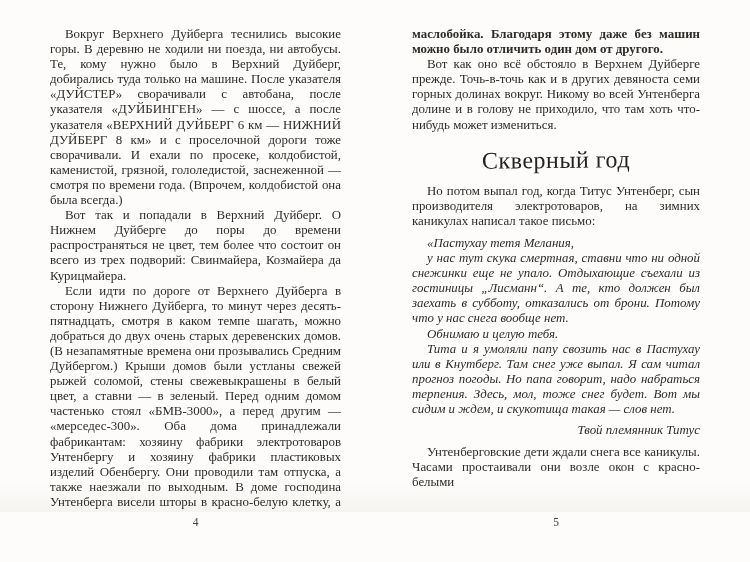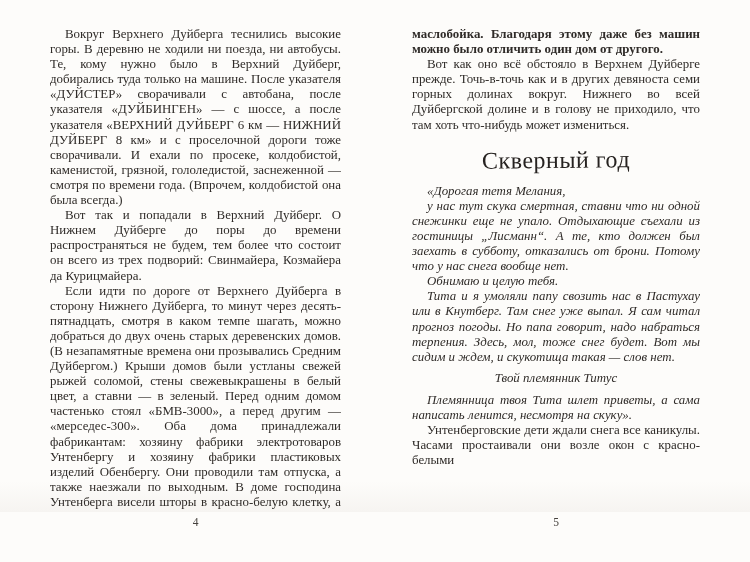--- a/index.html
+++ b/index.html
@@ -47,21 +47,21 @@
     transform: rotate(-0.6deg);
     color: #262220;
   }
   .letter {
     font-style: italic;
     margin-top: 7px;
   }
   .letter p { margin: 0; text-indent: 15px; }
   .signature {
     font-style: italic;
-    text-align: center;
+    text-align: right;
     margin: 6px 0 7px 0;
   }
   .signature p { text-indent: 0; }
   .postscript {
     font-style: italic;
     margin-bottom: 7px;
   }
   .closing-para { margin-top: 7px; }
   .pagenum {
     position: absolute;
@@ -74,40 +74,40 @@
   .pagenum.left  { left: 50px;  width: 291px; }
   .pagenum.right { left: 412px; width: 288px; }
 </style>
 </head>
 <body>
 
 <div class="spread">
 
   <div class="page-text left">
     <p>Вокруг Верхнего Дуйберга теснились высокие горы. В деревню не ходили ни поезда, ни автобусы. Те, кому нужно было в Верхний Дуйберг, добирались туда только на машине. После указателя «ДУЙСТЕР» сворачивали с автобана, после указателя «ДУЙБИНГЕН» — с шоссе, а после указателя «ВЕРХНИЙ ДУЙБЕРГ 6 км — НИЖНИЙ ДУЙБЕРГ 8 км» и с проселочной дороги тоже сворачивали. И ехали по просеке, колдобистой, каменистой, грязной, гололедистой, заснеженной — смотря по времени года. (Впрочем, колдобистой она была всегда.)</p>
-    <p>Вот так и попадали в Верхний Дуйберг. О Нижнем Дуйберге до поры до времени распространяться не будем, тем более что состоит он всего из трех подворий: Свинмайера, Козмайера да Курицмайера.</p>
+    <p>Вот так и попадали в Верхний Дуйберг. О Нижнем Дуйберге до поры до времени распространяться не цвет, тем более что состоит он всего из трех подворий: Свинмайера, Козмайера да Курицмайера.</p>
     <p>Если идти по дороге от Верхнего Дуйберга в сторону Нижнего Дуйберга, то минут через десять-пятнадцать, смотря в каком темпе шагать, можно добраться до двух очень старых деревенских домов. (В незапамятные времена они прозывались Средним Дуйбергом.) Крыши домов были устланы свежей рыжей соломой, стены свежевыкрашены в белый цвет, а ставни — в зеленый. Перед одним домом частенько стоял «БМВ-3000», а перед другим — «мерседес-300». Оба дома принадлежали фабрикантам: хозяину фабрики электротоваров Унтенбергу и хозяину фабрики пластиковых изделий Обенбергу. Они проводили там отпуска, а также наезжали по выходным. В доме господина Унтенберга висели шторы в красно-белую клетку, а над входной дверью болтался коровий колокольчик. В доме господина Обенберга висели шторы в бело-голубую клетку, а у входа стояли видавшая виды скамеечка для дойки и допотопная</p>
   </div>
   <div class="pagenum left">4</div>
 
   <div class="page-text right">
     <p class="no-indent">маслобойка. Благодаря этому даже без машин можно было отличить один дом от другого.</p>
-    <p>Вот как оно всё обстояло в Верхнем Дуйберге прежде. Точь-в-точь как и в других девяноста семи горных долинах вокруг. Нижнего во всей Дуйбергской долине и в голову не приходило, что там хоть что-нибудь может измениться.</p>
+    <p>Вот как оно всё обстояло в Верхнем Дуйберге прежде. Точь-в-точь как и в других девяноста семи горных долинах вокруг. Никому во всей Унтенберга долине и в голову не приходило, что там хоть что-нибудь может измениться.</p>
 
     <div class="chapter-heading">Скверный год</div>
 
+    <p>Но потом выпал год, когда Титус Унтенберг, сын производителя электротоваров, на зимних каникулах написал такое письмо:</p>
 
     <div class="letter">
-      <p>«Дорогая тетя Мелания,</p>
+      <p>«Пастухау тетя Мелания,</p>
       <p>у нас тут скука смертная, ставни что ни одной снежинки еще не упало. Отдыхающие съехали из гостиницы „Лисманн“. А те, кто должен был заехать в субботу, отказались от брони. Потому что у нас снега вообще нет.</p>
       <p>Обнимаю и целую тебя.</p>
       <p>Тита и я умоляли папу свозить нас в Пастухау или в Кнутберг. Там снег уже выпал. Я сам читал прогноз погоды. Но папа говорит, надо набраться терпения. Здесь, мол, тоже снег будет. Вот мы сидим и ждем, и скукотища такая — слов нет.</p>
       <div class="signature">
         <p>Твой племянник Титус</p>
       </div>
-      <p class="postscript">Племянница твоя Тита шлет приветы, а сама написать ленится, несмотря на скуку».</p>
     </div>
 
     <p class="closing-para">Унтенберговские дети ждали снега все каникулы. Часами простаивали они возле окон с красно-белыми</p>
   </div>
   <div class="pagenum right">5</div>
 
 </div>
 
 </body></html>

